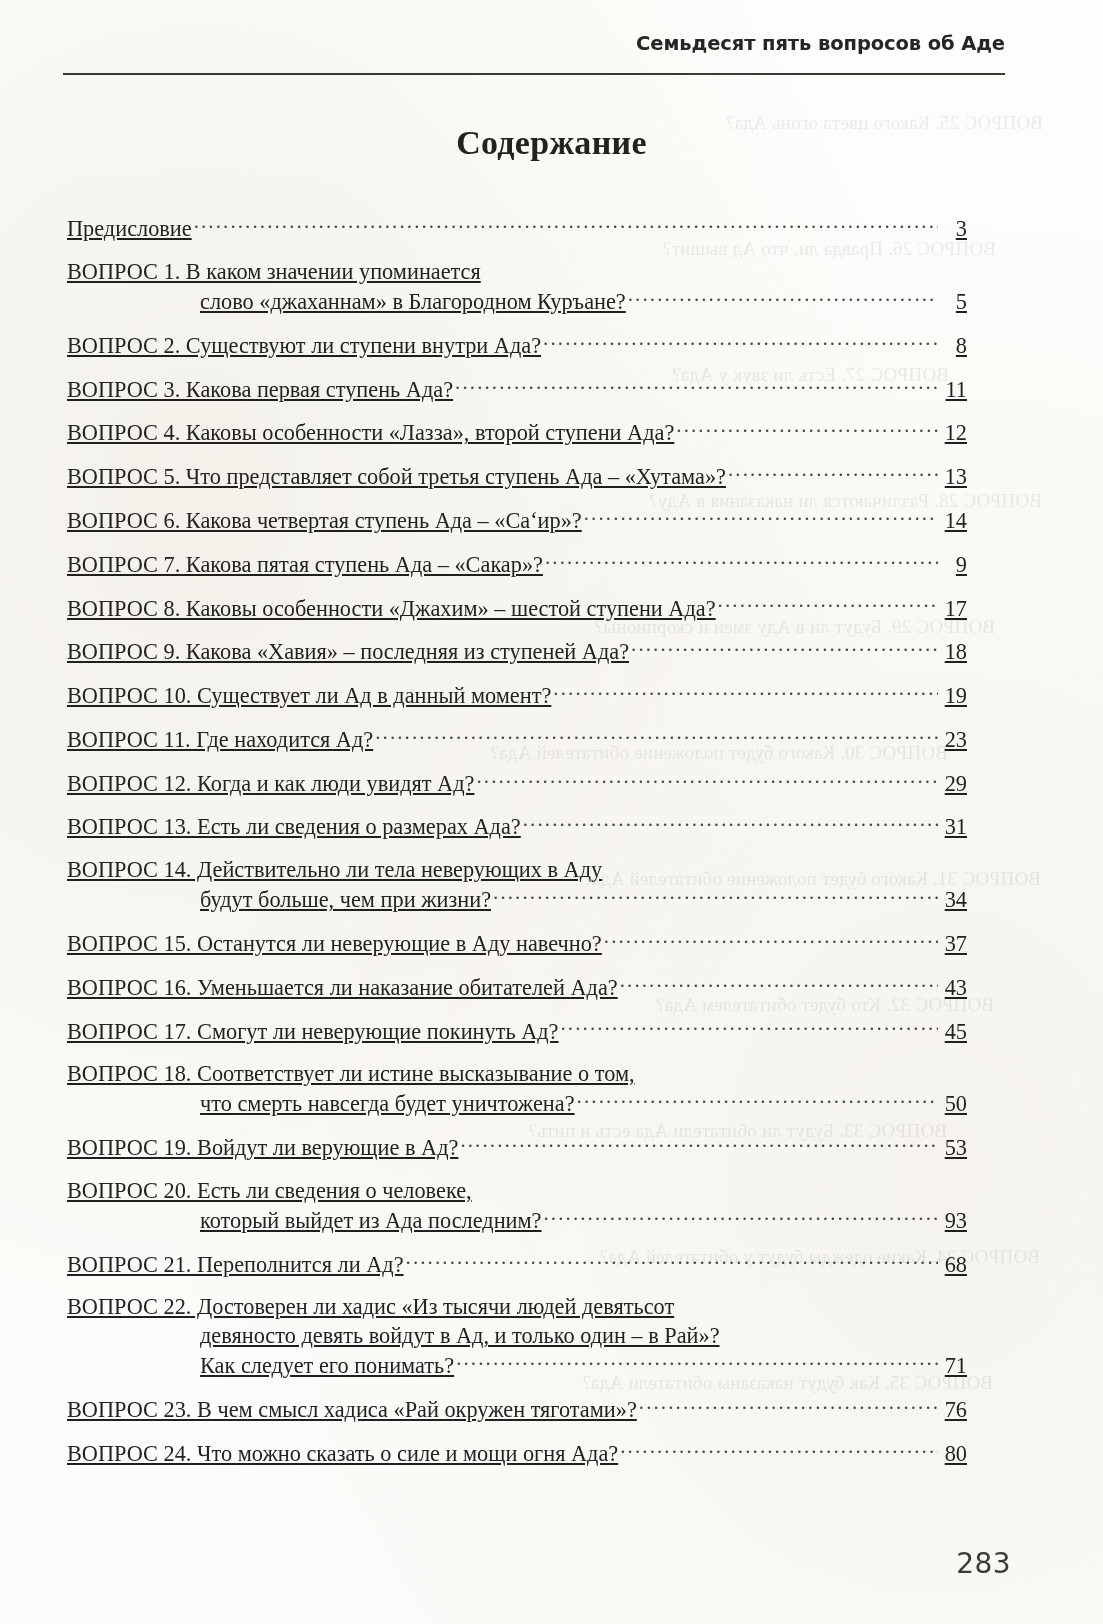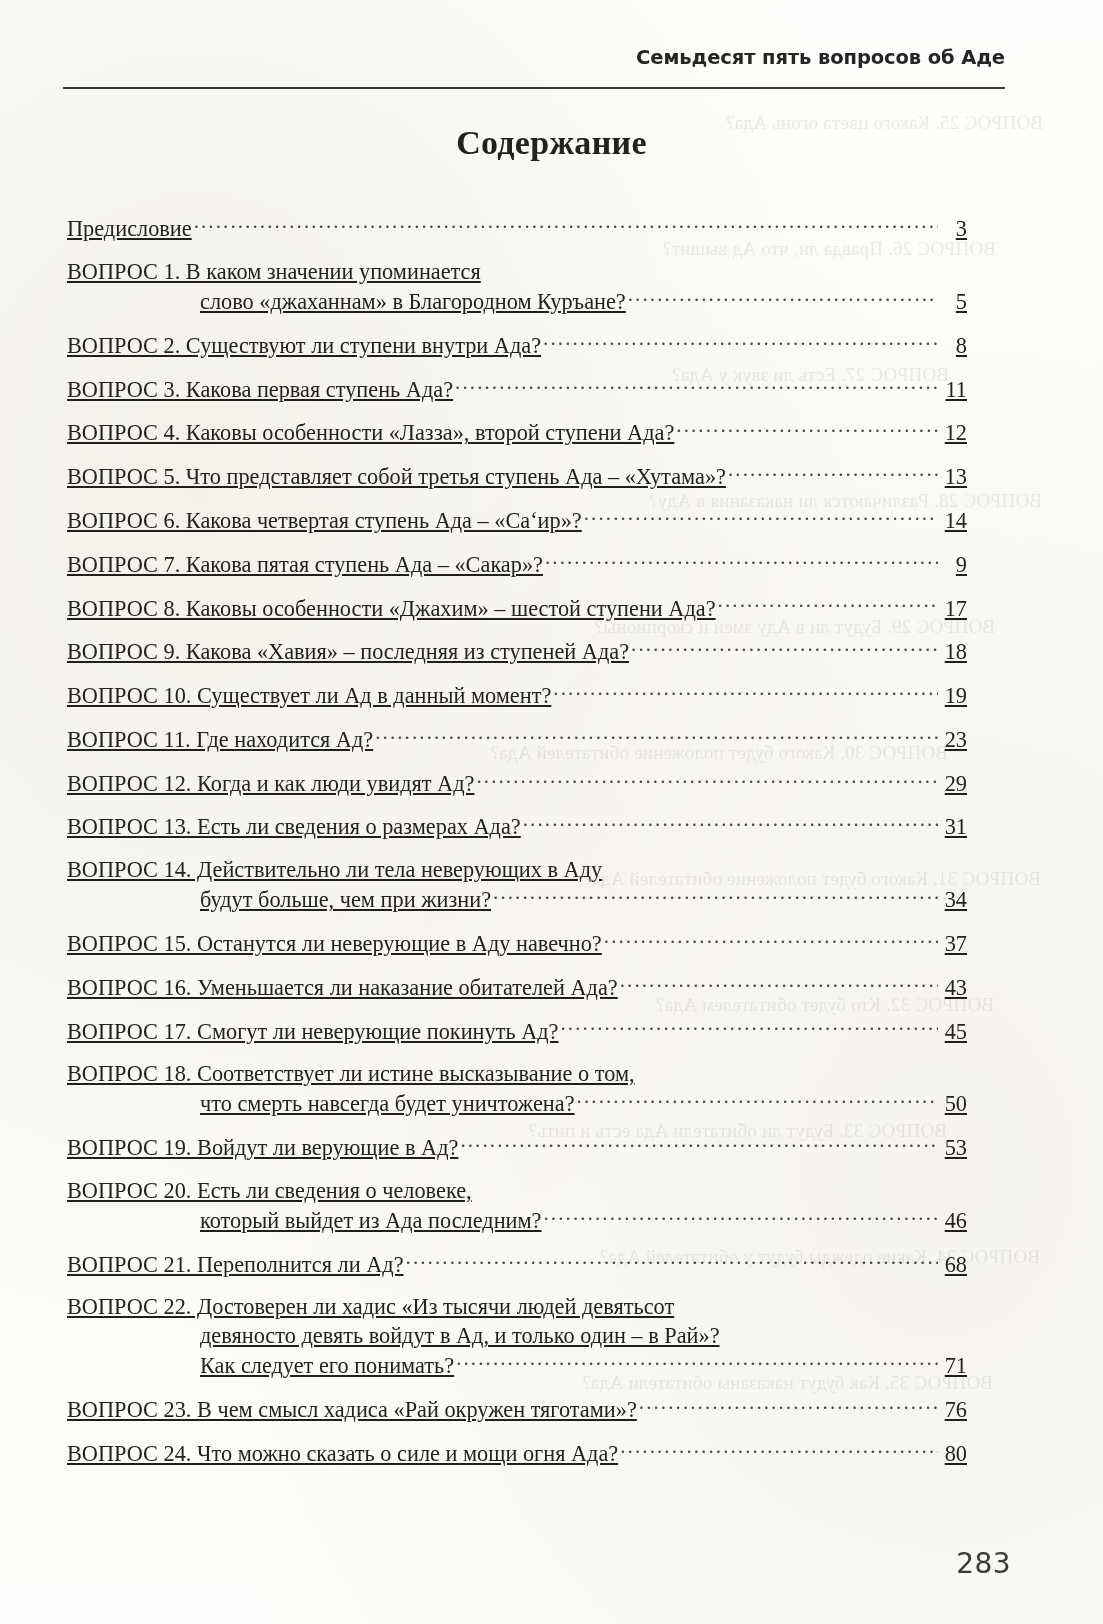--- a/index.html
+++ b/index.html
@@ -47,21 +47,21 @@
   .page {
     position: absolute;
     inset: 0;
   }
 
   
   .runhead {
     position: absolute;
     left: 63px;
     right: 98px;
-    top: 46px;
+    top: 32px;
     height: 42px;
   }
   .runhead-title {
     position: absolute;
     right: 0;
     top: 0;
     font-family: "DejaVu Sans", "Liberation Sans", sans-serif;
     font-weight: 700;
     font-size: 19.5px;
     letter-spacing: -0.1px;
@@ -333,21 +333,21 @@
           <span class="pageno">53</span>
         </div>
       </div>
       <div class="toc-entry">
         <div class="toc-line nodots">
           <span class="toc-label">ВОПРОС 20. Есть ли сведения о человеке,</span>
         </div>
         <div class="toc-line cont">
           <span class="toc-label">который выйдет из Ада последним?</span>
           <span class="leader"></span>
-          <span class="pageno">46</span>
+          <span class="pageno">93</span>
         </div>
       </div>
       <div class="toc-entry">
         <div class="toc-line">
           <span class="toc-label">ВОПРОС 21. Переполнится ли Ад?</span>
           <span class="leader"></span>
           <span class="pageno">68</span>
         </div>
       </div>
       <div class="toc-entry">

